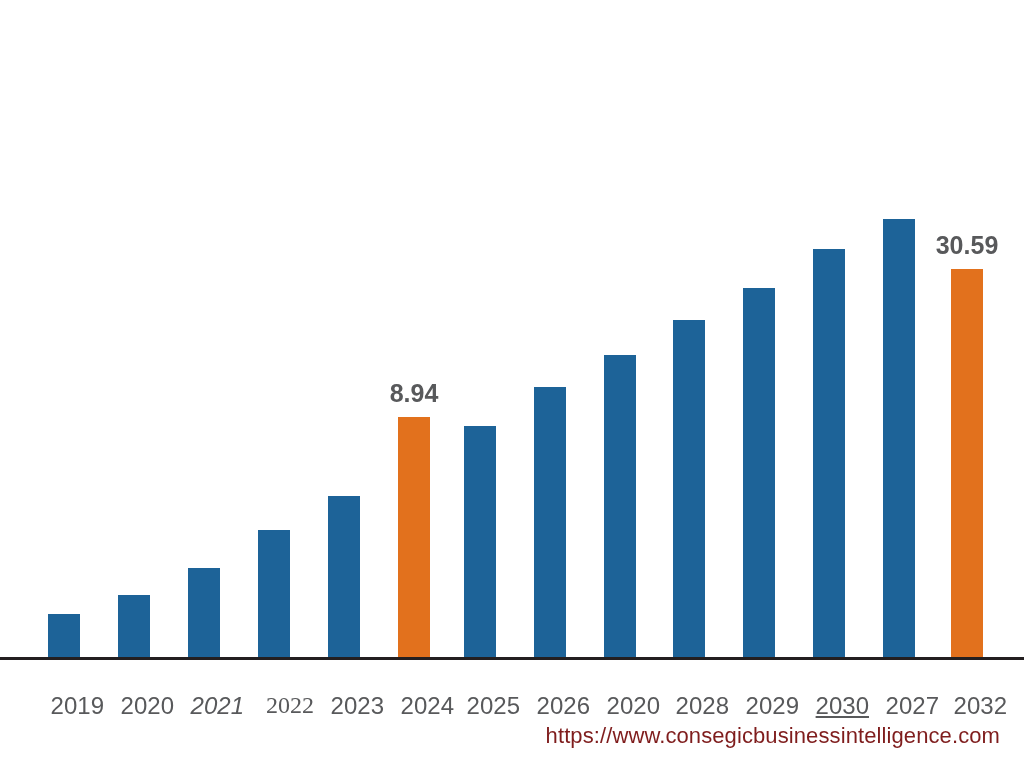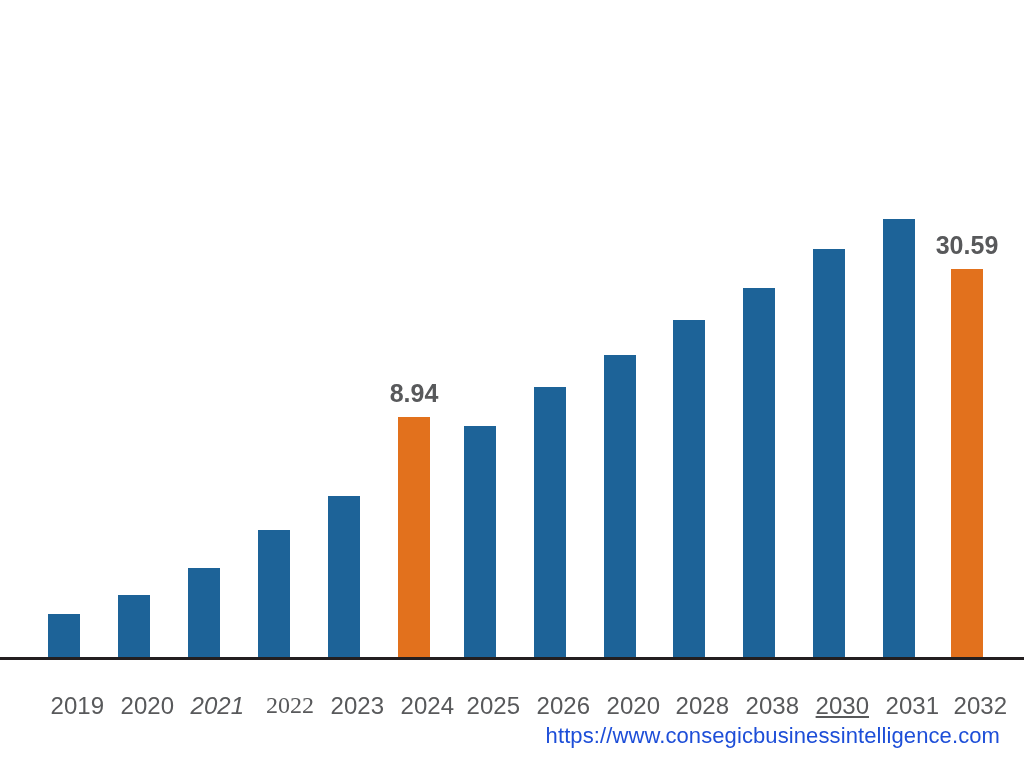--- a/index.html
+++ b/index.html
@@ -100,21 +100,21 @@
     white-space: nowrap;
     margin-top: 28px;
   }
 
   
   #source-url {
     position: absolute;
     right: 24px;
     top: 723px;
     font-size: 22px;
-    color: #1d4ed8;
+    color: #7f1d1d;
     white-space: nowrap;
     letter-spacing: 0.1px;
   }
 </style>
 </head>
 <body>
 
 <div id="chart-root">
 
 
@@ -147,21 +147,21 @@
       <div class="x-tick-label" style="left: 64px;">2019</div>
       <div class="x-tick-label" style="left: 134px;">2020</div>
       <div class="x-tick-label" style="left: 204px; font-style: italic;">2021</div>
       <div class="x-tick-label" style="left: 274px; font-family: Liberation Serif, serif;">2022</div>
       <div class="x-tick-label" style="left: 344px;">2023</div>
       <div class="x-tick-label" style="left: 414px;">2024</div>
       <div class="x-tick-label" style="left: 480px;">2025</div>
       <div class="x-tick-label" style="left: 550px;">2026</div>
       <div class="x-tick-label" style="left: 620px;">2020</div>
       <div class="x-tick-label" style="left: 689px;">2028</div>
-      <div class="x-tick-label" style="left: 759px;">2038</div>
+      <div class="x-tick-label" style="left: 759px;">2029</div>
       <div class="x-tick-label" style="left: 829px; text-decoration: underline;">2030</div>
-      <div class="x-tick-label" style="left: 899px;">2031</div>
+      <div class="x-tick-label" style="left: 899px;">2027</div>
       <div class="x-tick-label" style="left: 967px;">2032</div>
     </div>
 
   <div id="source-url">https://www.consegicbusinessintelligence.com</div>
 
 </div>
 
 </body></html>

